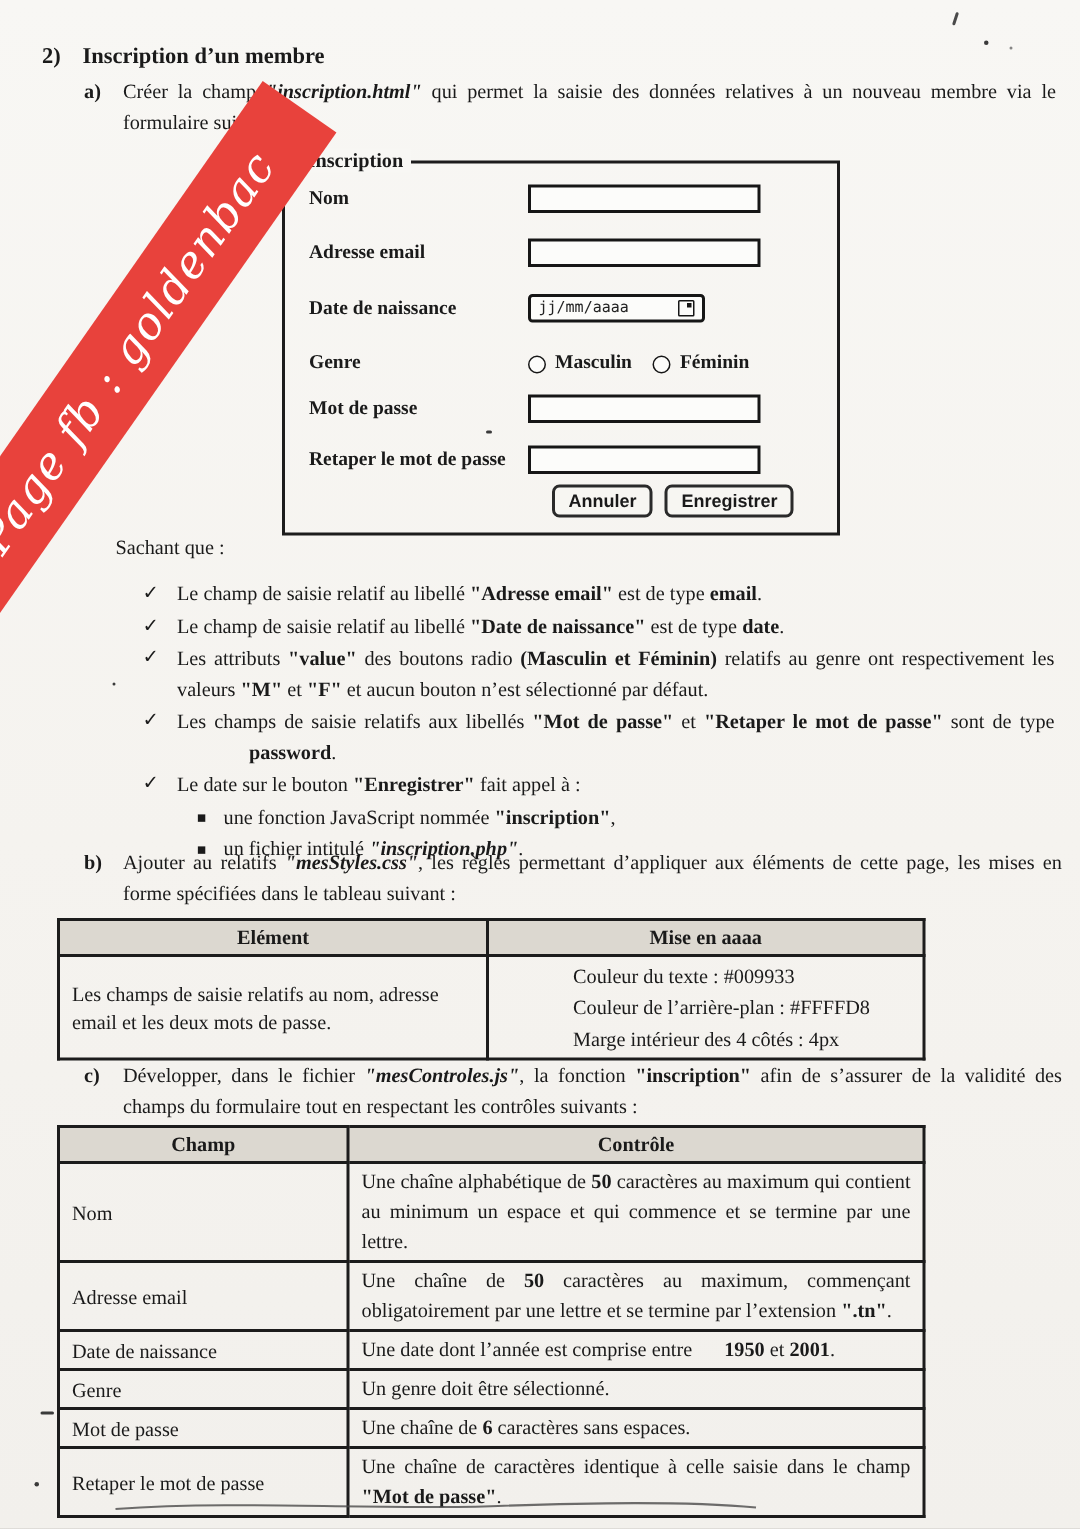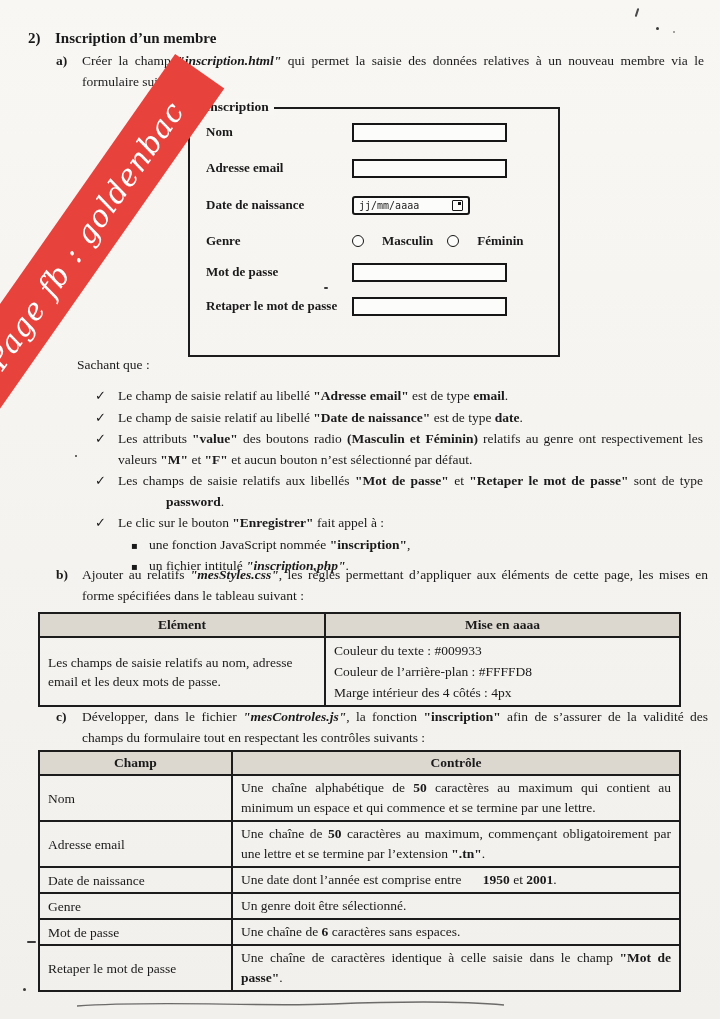--- a/index.html
+++ b/index.html
@@ -53,21 +53,21 @@
     letter-spacing:0; white-space:nowrap;
   }
   .cal-icon{
     flex:none; width:9px; height:9px; border:1.5px solid #161616; border-radius:1px;
     position:relative;
   }
   .cal-icon::after{
     content:""; position:absolute; right:1px; top:1px; width:3px; height:3px; background:#161616;
   }
   .radio-group{display:flex; align-items:center; gap:14px;}
-  .radio-opt{display:flex; align-items:center; gap:18px;}
+  .radio-opt{display:flex; align-items:flex-end; gap:6px;}
   .radio-circle{
     width:10px; height:10px; border:1.7px solid #161616; border-radius:50%;
     background:#fcfcfa; flex:none;
   }
   .radio-label{font-weight:bold; font-size:13px;}
   .btn{
     font-family:"Liberation Sans",sans-serif; font-weight:bold; font-size:12px;
     color:#1a1a1a; background:#f7f6f2; border:2px solid #2a2a2a; border-radius:5px;
     padding:2px 9px; line-height:14px; box-shadow:0 0 0 1px #f7f6f2 inset;
   }
@@ -75,37 +75,37 @@
   .sachant-intro{position:absolute; left:77px; top:357px; font-size:13.5px;}
   .checklist{position:absolute; left:95px; top:386px; width:608px; font-size:13.5px;}
   .chk-item{display:flex; line-height:20.5px; margin-bottom:1px;}
   .chk-mark{flex:none; width:23px; font-family:"DejaVu Sans",sans-serif; font-size:13px;}
   .chk-text{flex:1; text-align:justify;}
   .sub-list{margin-left:36px;}
   .sub-item{display:flex; line-height:20.5px;}
   .sub-mark{flex:none; width:18px; font-size:10px; padding-top:1px; font-family:"DejaVu Sans",sans-serif;}
   
   table.tbl{
-    position:absolute; left:38px; width:643px; border-collapse:collapse;
+    position:absolute; left:38px; width:579px; border-collapse:collapse;
     font-size:13.5px; background:transparent;
   }
   .tbl1{top:612px;}
   .tbl2{top:750px;}
   .tbl th{
     border:2px solid #1c1c1c; background:#dcd8d0; font-weight:bold;
     padding:3px 4px; text-align:center; font-size:13.5px;
   }
   .tbl td{
     border:2px solid #1c1c1c; padding:2px 8px; vertical-align:middle;
     text-align:left; line-height:19px;
   }
   .tbl1 th:first-child, .tbl1 td:first-child{width:268px;}
   .tbl2 th:first-child, .tbl2 td:first-child{width:175px;}
   .tbl2 td.ctl{text-align:justify; line-height:20px;}
-  .rules-line{line-height:21px;}
+  .rules-line{line-height:21px;margin-left:48px;}
   
   .speck{position:absolute; background:#3a3a3a; border-radius:50%;}
   .slash-mark{position:absolute; width:2px; height:9px; background:#4a4a4a; transform:rotate(18deg); border-radius:1px;}
   .dash-mark{position:absolute; height:2px; background:#3a3a3a; border-radius:1px;}
   .pen-line{position:absolute; left:72px; top:998px;}
 </style>
 </head>
 <body>
 
 <div class="page">
@@ -162,20 +162,24 @@
     <div class="f-row r5">
       <span class="f-label">Mot de passe</span>
       <div class="txt-input"></div>
     </div>
 
     <div class="f-row r6">
       <span class="f-label">Retaper le mot de passe</span>
       <div class="txt-input"></div>
     </div>
 
+    <div class="f-buttons">
+      <button class="btn">Annuler</button>
+      <button class="btn">Enregistrer</button>
+    </div>
   </div>
 
   <div class="sachant-intro">Sachant que :</div>
 
   <div class="checklist">
     <div class="chk-item">
       <span class="chk-mark">✓</span>
       <div class="chk-text"><span>Le champ de saisie relatif au libellé </span><span style="font-weight: 700;">"Adresse email"</span><span> est de type </span><span style="font-weight: 700;">email</span><span>.</span></div>
     </div>
     <div class="chk-item">
@@ -185,21 +189,21 @@
     <div class="chk-item">
       <span class="chk-mark">✓</span>
       <div class="chk-text"><span>Les attributs </span><span style="font-weight: 700;">"value"</span><span> des boutons radio </span><span style="font-weight: 700;">(Masculin et Féminin)</span><span> relatifs au genre ont respectivement les valeurs </span><span style="font-weight: 700;">"M"</span><span> et </span><span style="font-weight: 700;">"F"</span><span> et aucun bouton n’est sélectionné par défaut.</span></div>
     </div>
     <div class="chk-item">
       <span class="chk-mark">✓</span>
       <div class="chk-text"><span>Les champs de saisie relatifs aux libellés </span><span style="font-weight: 700;">"Mot de passe"</span><span> et </span><span style="font-weight: 700;">"Retaper le mot de passe"</span><span> sont de type </span><span style="font-weight: 700; margin-left: 48px;">password</span><span>.</span></div>
     </div>
     <div class="chk-item">
       <span class="chk-mark">✓</span>
-      <div class="chk-text"><span>Le clic sur le bouton </span><span style="font-weight: 700;">"Enregistrer"</span><span> fait appel à :</span></div>
+      <div class="chk-text"><span>Le date sur le bouton </span><span style="font-weight: 700;">"Enregistrer"</span><span> fait appel à :</span></div>
     </div>
     <div class="sub-list">
       <div class="sub-item">
         <span class="sub-mark">▪</span>
         <div class="chk-text"><span>une fonction JavaScript nommée </span><span style="font-weight: 700;">"inscription"</span><span>,</span></div>
       </div>
       <div class="sub-item">
         <span class="sub-mark">▪</span>
         <div class="chk-text"><span>un fichier intitulé </span><span style="font-weight: 700; font-style: italic;">"inscription.php"</span><span>.</span></div>
       </div>

